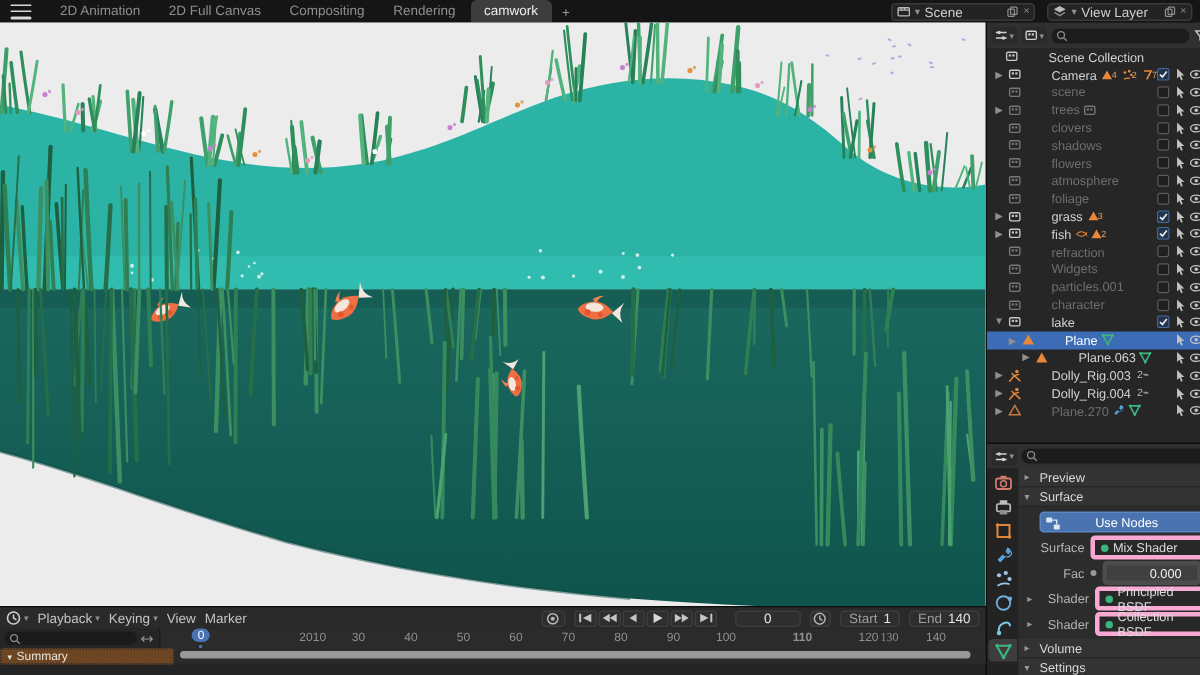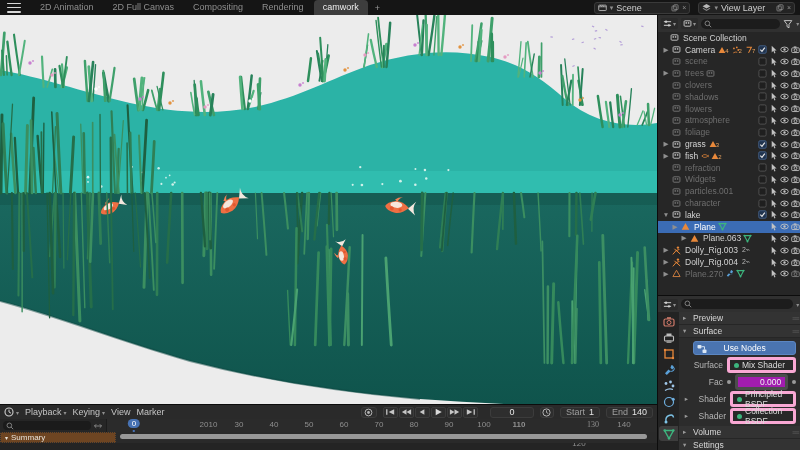--- a/index.html
+++ b/index.html
@@ -55,21 +55,21 @@
   .outliner{flex:0 0 280px;background:#262626;display:flex;flex-direction:column;overflow:hidden;}
   .ol-head{flex:0 0 17px;background:#303030;display:flex;align-items:center;gap:3px;padding:0 3px;}
   .ddbtn{display:flex;align-items:center;gap:1px;background:#2a2a2a;border-radius:2px;padding:1px 2px;}
   .ddbtn .mini{color:#8f8f8f;font-size:6px;}
   .ol-search{flex:1;height:10px;background:#1c1c1c;border-radius:5px;display:flex;align-items:center;padding:0 3px;gap:2px;}
   .ol-rows{flex:1;}
   .orow{height:11.8px;display:flex;align-items:center;padding:0 2px 0 4px;font-size:8.5px;color:#d2d2d2;white-space:nowrap;}
   .orow.dim{color:#6e6e6e;}
   .orow.sel{background:#3b6cb5;color:#fff;}
   .orow .arr{width:8px;color:#8f8f8f;font-size:6.5px;flex:0 0 auto;text-align:center;}
-  .orow .olabel{margin-left:4px;}
+  .orow .olabel{margin-left:20px;}
   .orow .flexfill{flex:1;}
   .badge{display:inline-flex;align-items:flex-end;margin-left:3px;color:#e8883a;}
   .badge sup{font-size:6px;color:#e8a35f;margin-left:-1px;}
   .posebadge{color:#b9b9b9;font-size:7px;margin-left:4px;}
   .ricons{display:flex;align-items:center;gap:2px;flex:0 0 auto;}
   
   .props{flex:1;background:#2c2c2c;display:flex;flex-direction:column;overflow:hidden;}
   .pr-head{flex:0 0 16px;background:#303030;display:flex;align-items:center;gap:3px;padding:0 3px;}
   .pr-body{flex:1;display:flex;}
   .tabstrip{flex:0 0 21px;background:#232323;display:flex;flex-direction:column;align-items:center;padding-top:2px;gap:1px;}
@@ -81,21 +81,21 @@
   .phead .grip{margin-left:auto;color:#5d5d5d;font-size:7px;letter-spacing:-1px;}
   .pcontent{padding:3px 6px 3px 4px;display:flex;flex-direction:column;gap:3px;background:#2c2c2c;}
   .btn-usenodes{height:14px;background:#4a74b0;border:1px solid #5b86c2;border-radius:3px;color:#fff;
     display:flex;align-items:center;justify-content:center;position:relative;margin-left:10px;}
   .btn-usenodes .nico{position:absolute;left:3px;top:2px;}
   .prow{display:flex;align-items:center;gap:4px;height:14px;}
   .prow .plabel{flex:0 0 40px;text-align:right;color:#b5b5b5;}
   .prow .arr{width:7px;color:#9a9a9a;font-size:6.5px;text-align:center;}
   .pfield{flex:1;height:16px;background:#282828;border:3px solid #f9a8d4;border-radius:3px;
     display:flex;align-items:center;gap:3px;padding:0 4px;color:#dcdcdc;}
-  .pfield.slider{background:#a21caf;border-color:#4c4c4c;justify-content:center;color:#f2f2f2;padding-left:22px;}
+  .pfield.slider{background:#404040;border-color:#4c4c4c;justify-content:center;color:#f2f2f2;padding-left:22px;}
   .deco-dot{width:4px;height:4px;border-radius:50%;background:#9a9a9a;flex:0 0 auto;}
   .gdot{width:5px;height:5px;border-radius:50%;background:#3db57e;flex:0 0 auto;}
 </style>
 </head>
 <body>
 
 <svg width="0" height="0" style="position:absolute" aria-hidden="true">
 <defs>
 <symbol id="s-box" viewBox="0 0 10 10">
         <rect x="1.2" y="2" width="7.6" height="6" rx="1" fill="none" stroke="currentColor" stroke-width="1"></rect>
@@ -683,22 +683,22 @@
               <span class="tick" style="left: 62px; margin-left: 44px;">10</span>
               <span class="tick" style="left: 97px;">20</span>
               <span class="tick" style="left: 132px;">30</span>
               <span class="tick" style="left: 167px;">40</span>
               <span class="tick" style="left: 202px;">50</span>
               <span class="tick" style="left: 237px;">60</span>
               <span class="tick" style="left: 272px; text-align: right;">70</span>
               <span class="tick" style="left: 307px;">80</span>
               <span class="tick" style="left: 342px;">90</span>
               <span class="tick" style="left: 377px;">100</span>
-              <span class="tick" style="left: 412px; font-weight: bold;">110</span>
-              <span class="tick" style="left: 472px; margin-top: 19px;">120</span>
+              <span class="tick" style="left: 428px; font-weight: bold;">110</span>
+              <span class="tick" style="left: 472px;">120</span>
               <span class="tick" style="left: 486px; font-family: Liberation Serif, serif;">130</span>
               <span class="tick" style="left: 517px;">140</span>
             </div>
         </div>
         <div class="tl-sum-row">
           <div class="sumblock">
             <span class="mini" style="font-size:6px">▾</span>
             <span>Summary</span>
           </div>
           <div class="sumtrack">

